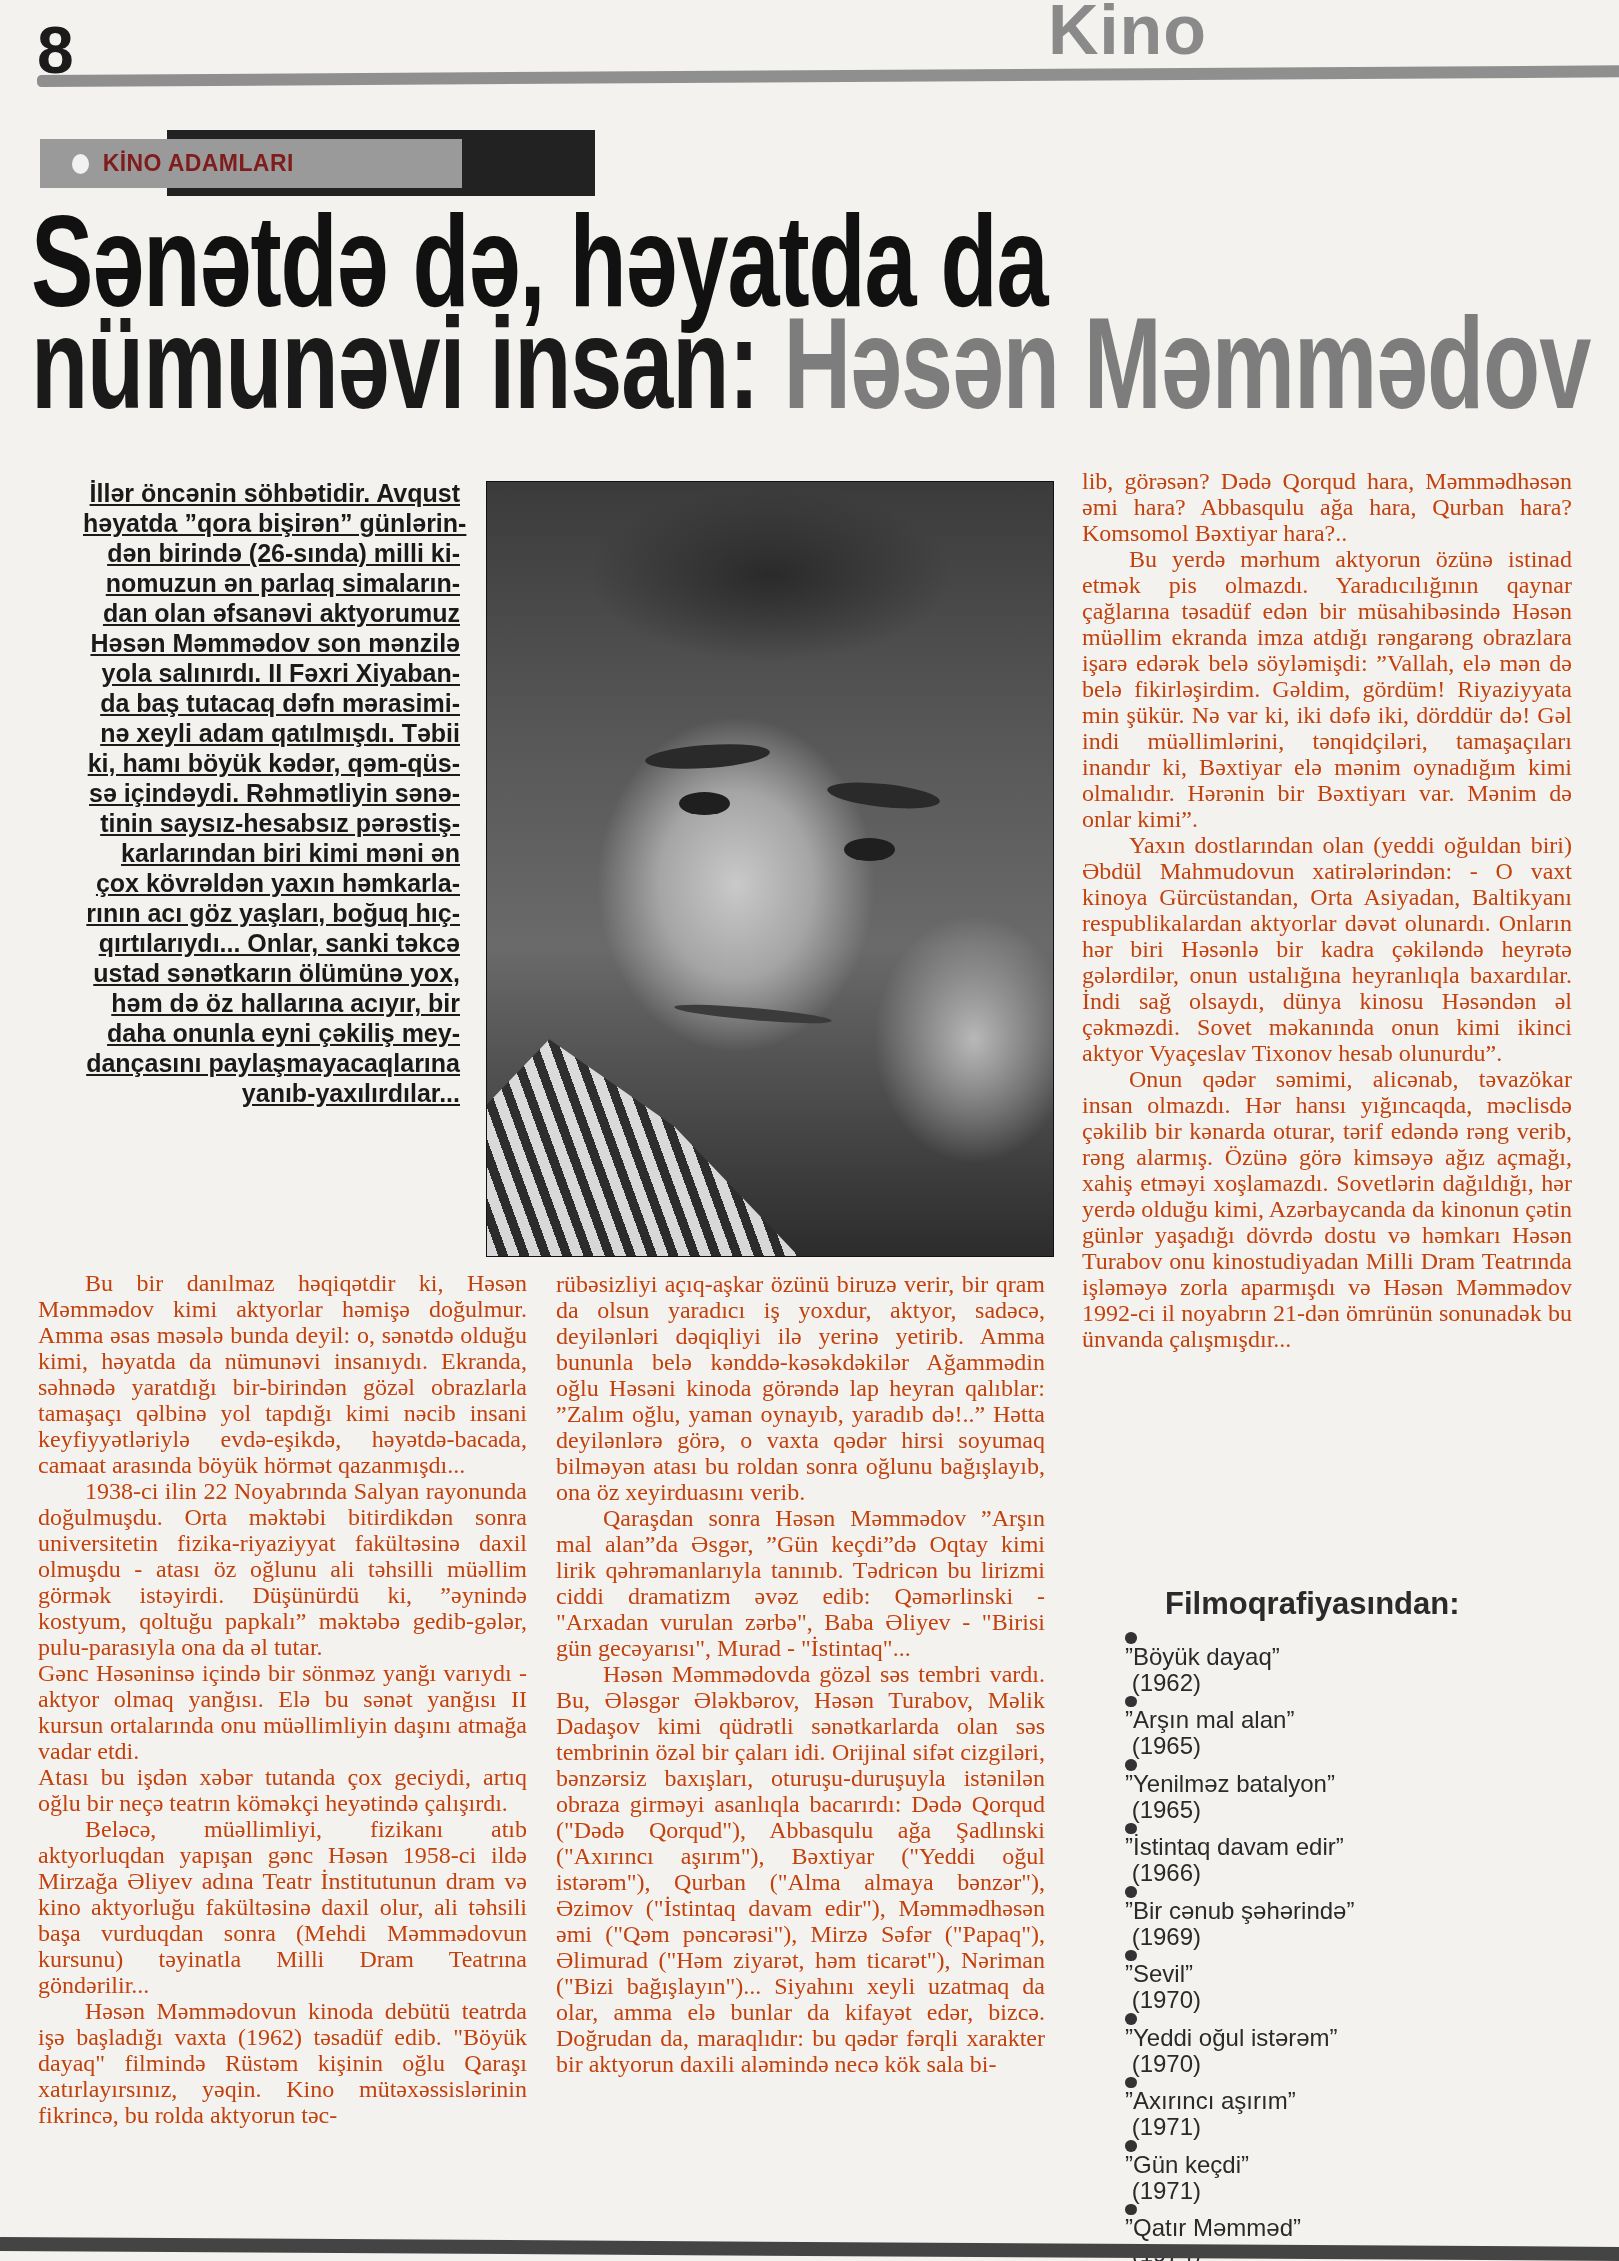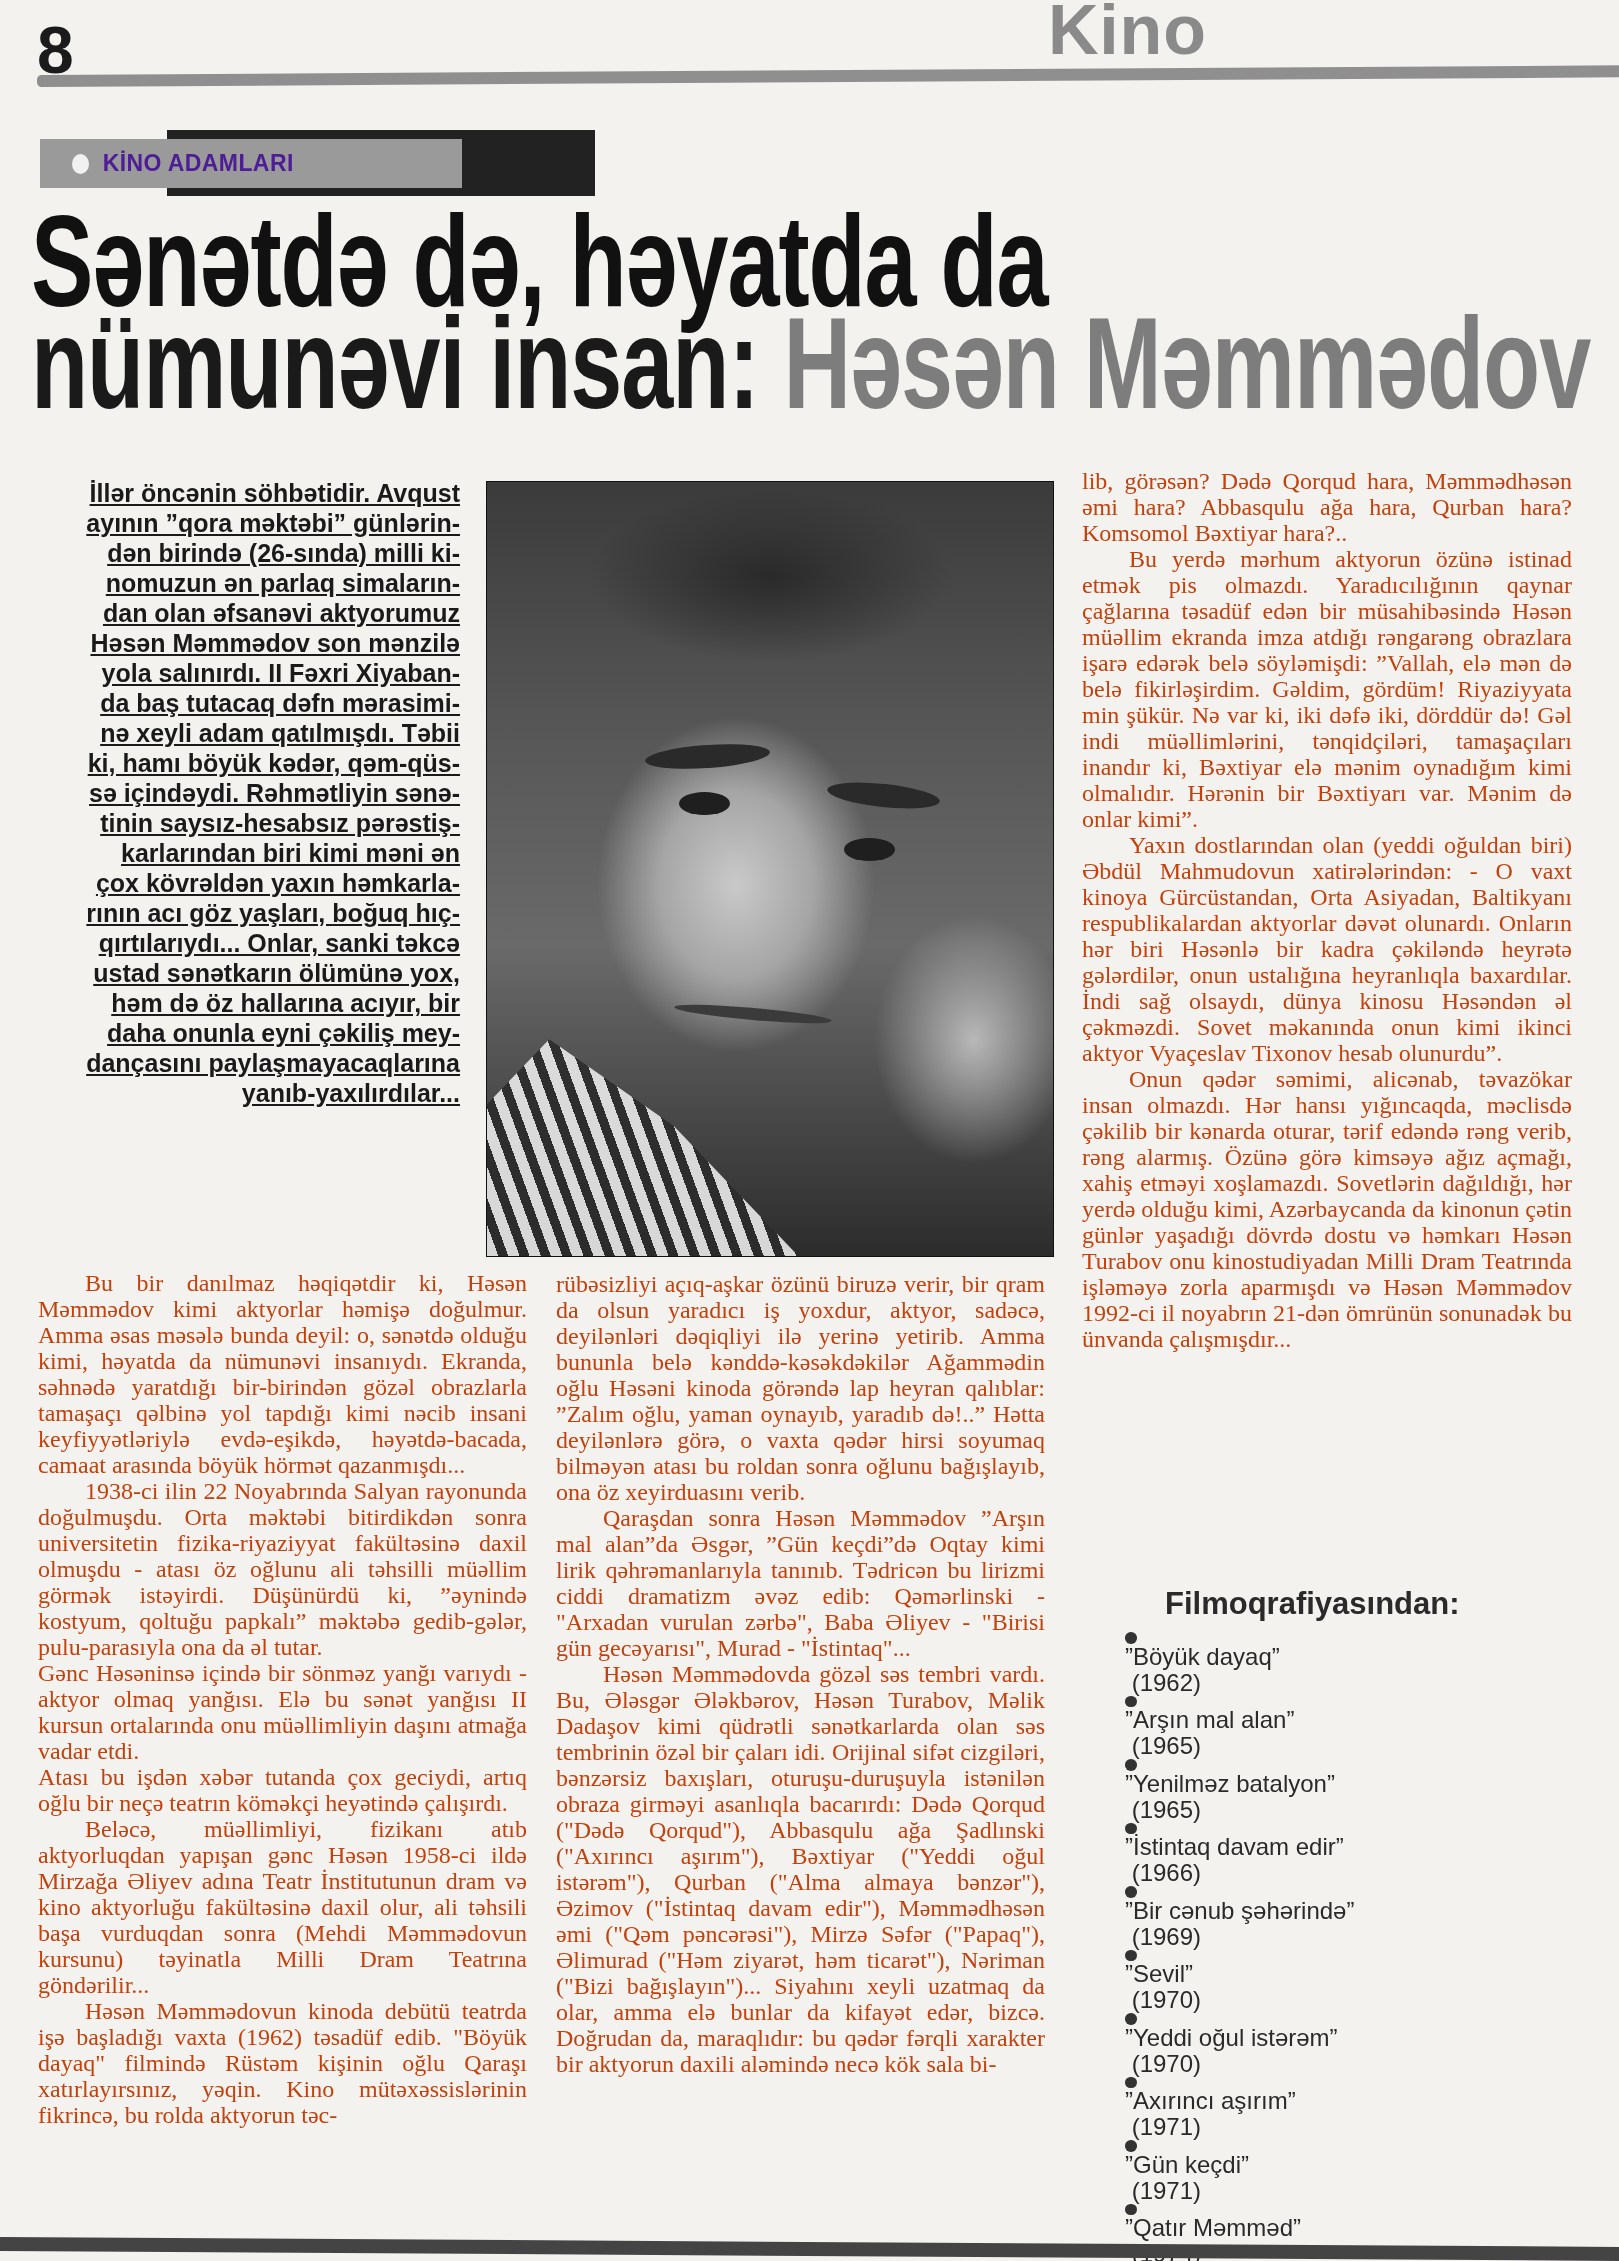--- a/index.html
+++ b/index.html
@@ -17,21 +17,21 @@
   #header-rule {
     left: 37px; top: 75px; width: 1589px; height: 12.2px;
     background: #8f8f8f; border-radius: 4.6px;
     transform: rotate(-0.35deg); transform-origin: left center;
   }
 
   
   #rubric-shadow { left: 167px; top: 130px; width: 428px; height: 66px; background: #222; }
   #rubric { left: 40px; top: 139px; width: 422px; height: 49px; background: #9a9a9a; display: flex; align-items: center; }
   #rubric-dot { width: 17px; height: 20px; border-radius: 50%; background: #f1f1f1; margin-left: 32px; margin-right: 13.8px; }
-  #rubric-label { color: #4c1d95; font-weight: bold; font-size: 23px; letter-spacing: 0.4px; }
+  #rubric-label { color: #7f1d1d; font-weight: bold; font-size: 23px; letter-spacing: 0.4px; }
 
   
   .headline { font-family: "Liberation Sans", sans-serif; font-weight: bold; line-height: 1;
     transform-origin: left top; letter-spacing: -1.5px; white-space: nowrap; }
   #headline-line1 { left: 31px; top: 196px; font-size: 130px; color: #111; transform: scaleX(0.72); }
   #headline-line2 { left: 31px; top: 298px; font-size: 130px; transform: scaleX(0.72); }
   #headline-line2 .name { color: #7d7d7d; }
 
   
   #intro {
@@ -97,21 +97,21 @@
   <span id="rubric-label">KİNO ADAMLARI</span>
 </div>
 
 <div class="abs headline" id="headline-line1">Sənətdə də, həyatda da</div>
 <div class="abs headline" id="headline-line2">
   <span>nümunəvi insan: </span><span class="name">Həsən Məmmədov</span>
 </div>
 
 <div class="abs" id="intro">
     <span>İllər öncənin söhbətidir. Avqust</span>
-    <span>ayının ”qora məktəbi” günlərin-</span>
+    <span>həyatda ”qora bişirən” günlərin-</span>
     <span>dən birində (26-sında) milli ki-</span>
     <span>nomuzun ən parlaq simaların-</span>
     <span>dan olan əfsanəvi aktyorumuz</span>
     <span>Həsən Məmmədov son mənzilə</span>
     <span>yola salınırdı. II Fəxri Xiyaban-</span>
     <span>da baş tutacaq dəfn mərasimi-</span>
     <span>nə xeyli adam qatılmışdı. Təbii</span>
     <span>ki, hamı böyük kədər, qəm-qüs-</span>
     <span>sə içindəydi. Rəhmətliyin sənə-</span>
     <span>tinin saysız-hesabsız pərəstiş-</span>

